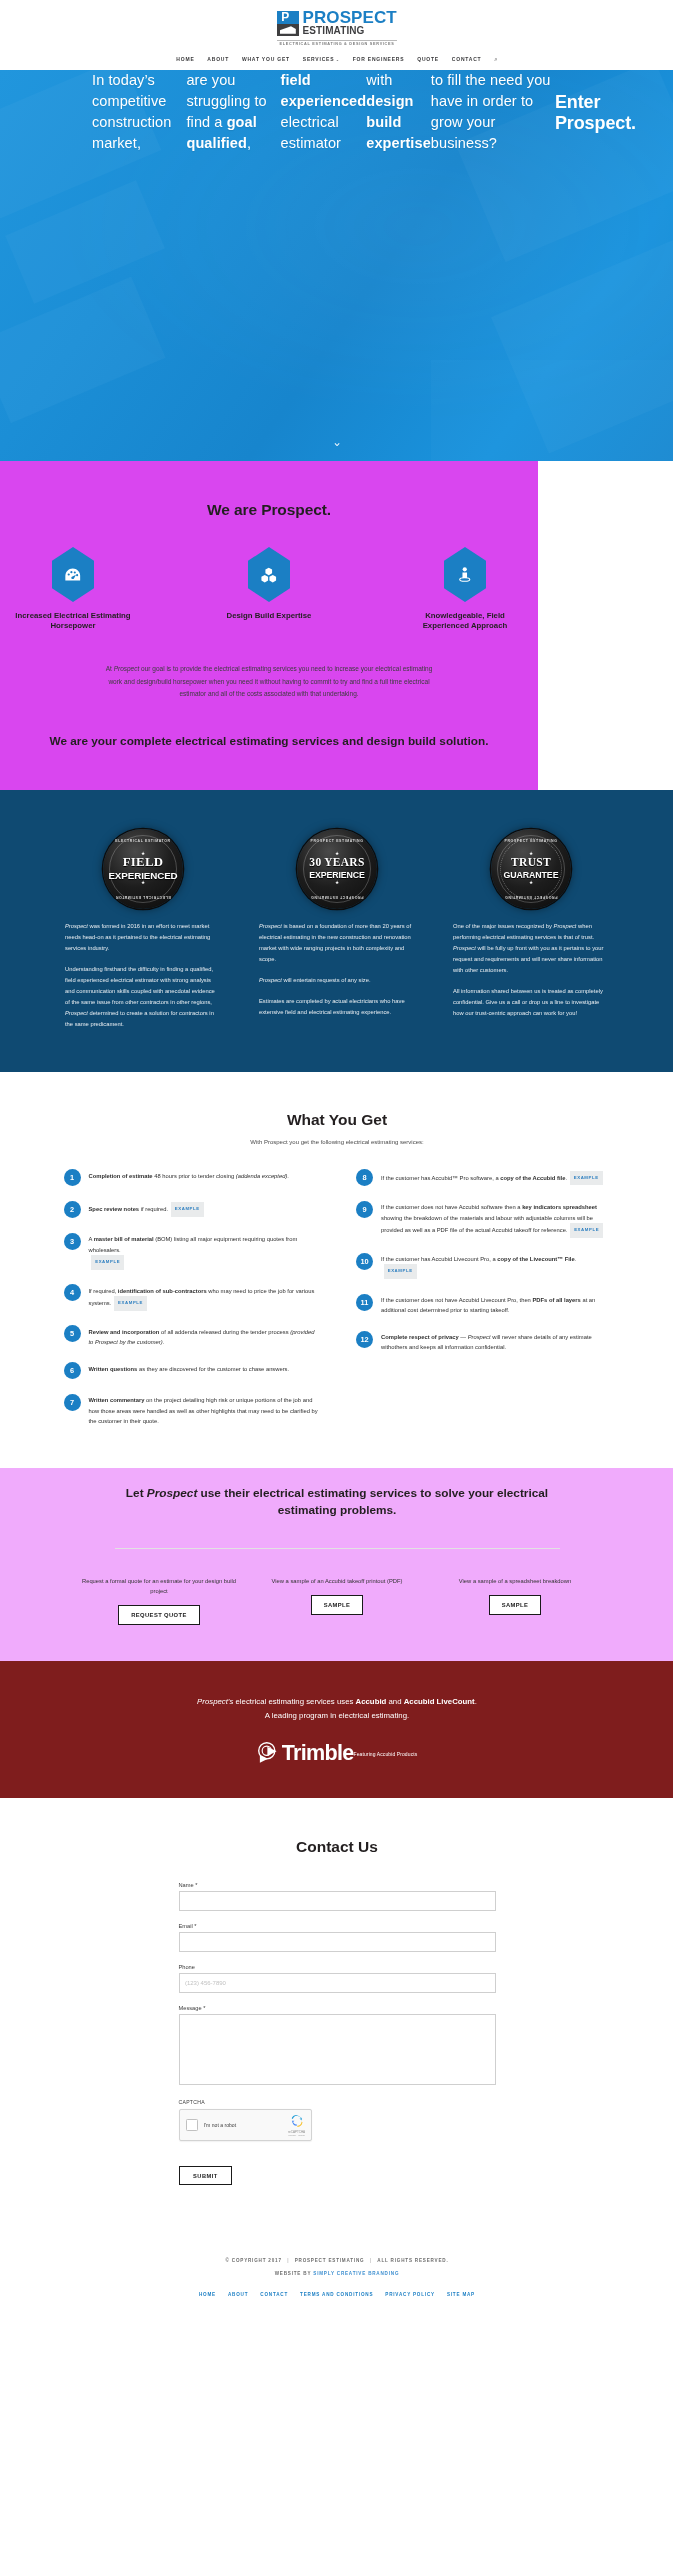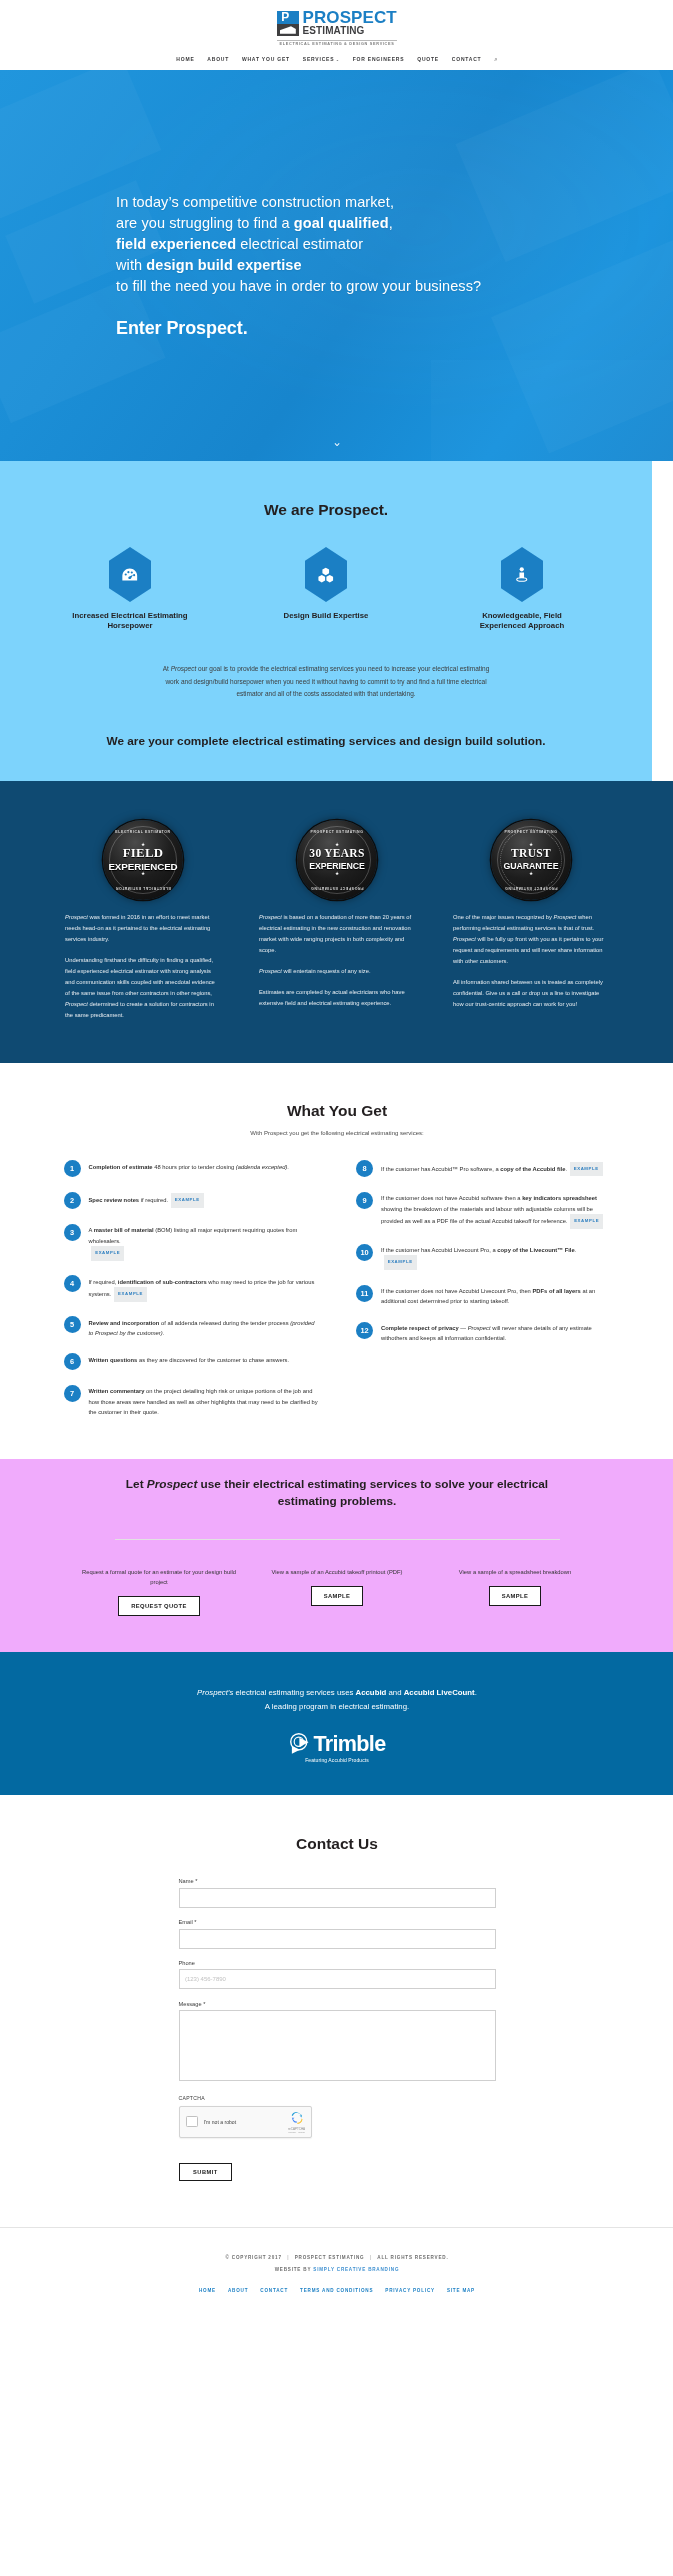--- a/index.html
+++ b/index.html
@@ -111,23 +111,23 @@
     overflow: hidden;
   }
   .hero-bg-shapes { position:absolute; inset:0; opacity:.30; }
   .hb { position:absolute; background: rgba(255,255,255,.10); }
   .hb-rot { transform: rotate(-23deg); }
   .hero-inner {
     position: relative;
     width: 636px;
     height: 100%;
     display: flex;
-    flex-direction: column;
+    flex-direction: row;
     justify-content: center;
-    padding-left: 116px;
+    padding-left: 92px;
   }
   .hero-line {
     color: #ffffff;
     font-size: 14.5px;
     line-height: 21px;
     font-weight: 300;
     letter-spacing: 0.1px;
     text-shadow: 0 0.7px 1.3px rgba(0,0,0,.10);
   }
   .hero-line b { font-weight: bold; }
@@ -146,23 +146,23 @@
     width: 13.5px; height: 13.5px;
     color: #ffffff;
     font-size: 11.5px;
     line-height: 13.5px;
     text-align: center;
     opacity: .95;
   }
 
   
   .we-are {
-    width: 652px;
-    background: #7dd3fc;
-    padding: 40px 0 32px;
+    width: 538px;
+    background: #d946ef;
+    padding: 40px 0 41px;
     text-align: center;
   }
   .sec-title {
     font-size: 15.5px;
     font-weight: bold;
     color: #231f20;
     letter-spacing: -0.1px;
   }
   .pillars {
     margin-top: 28px;
@@ -378,40 +378,40 @@
     font-weight: bold;
     letter-spacing: 0.4px;
     padding: 6px 12px;
     cursor: pointer;
     font-family:"Liberation Sans", sans-serif;
   }
 
   
   .trimble {
     width: 674px;
-    background: #0369a1;
+    background: #7f1d1d;
     padding: 34px 0 32px;
     text-align: center;
   }
   .trimble-l1 {
     color: #ffffff;
     font-size: 7.8px;
     line-height: 14px;
   }
   .trimble-l1 i { font-style: italic; }
   .trimble-l1 b { font-weight: bold; }
   .trimble-l2 {
     color: #ffffff;
     font-size: 7.8px;
     line-height: 14px;
   }
   .trimble-logo {
     margin-top: 18px;
     display: inline-flex;
-    flex-direction: column;
+    flex-direction: row;
     align-items: center;
   }
   .trimble-logo-row { display:flex; align-items:center; gap:2px; }
   .trimble-glyph { width: 23px; height: 23px; }
   .trimble-word {
     color: #ffffff;
     font-size: 21.6px;
     font-weight: bold;
     letter-spacing: -0.7px;
     line-height: 21.6px;

